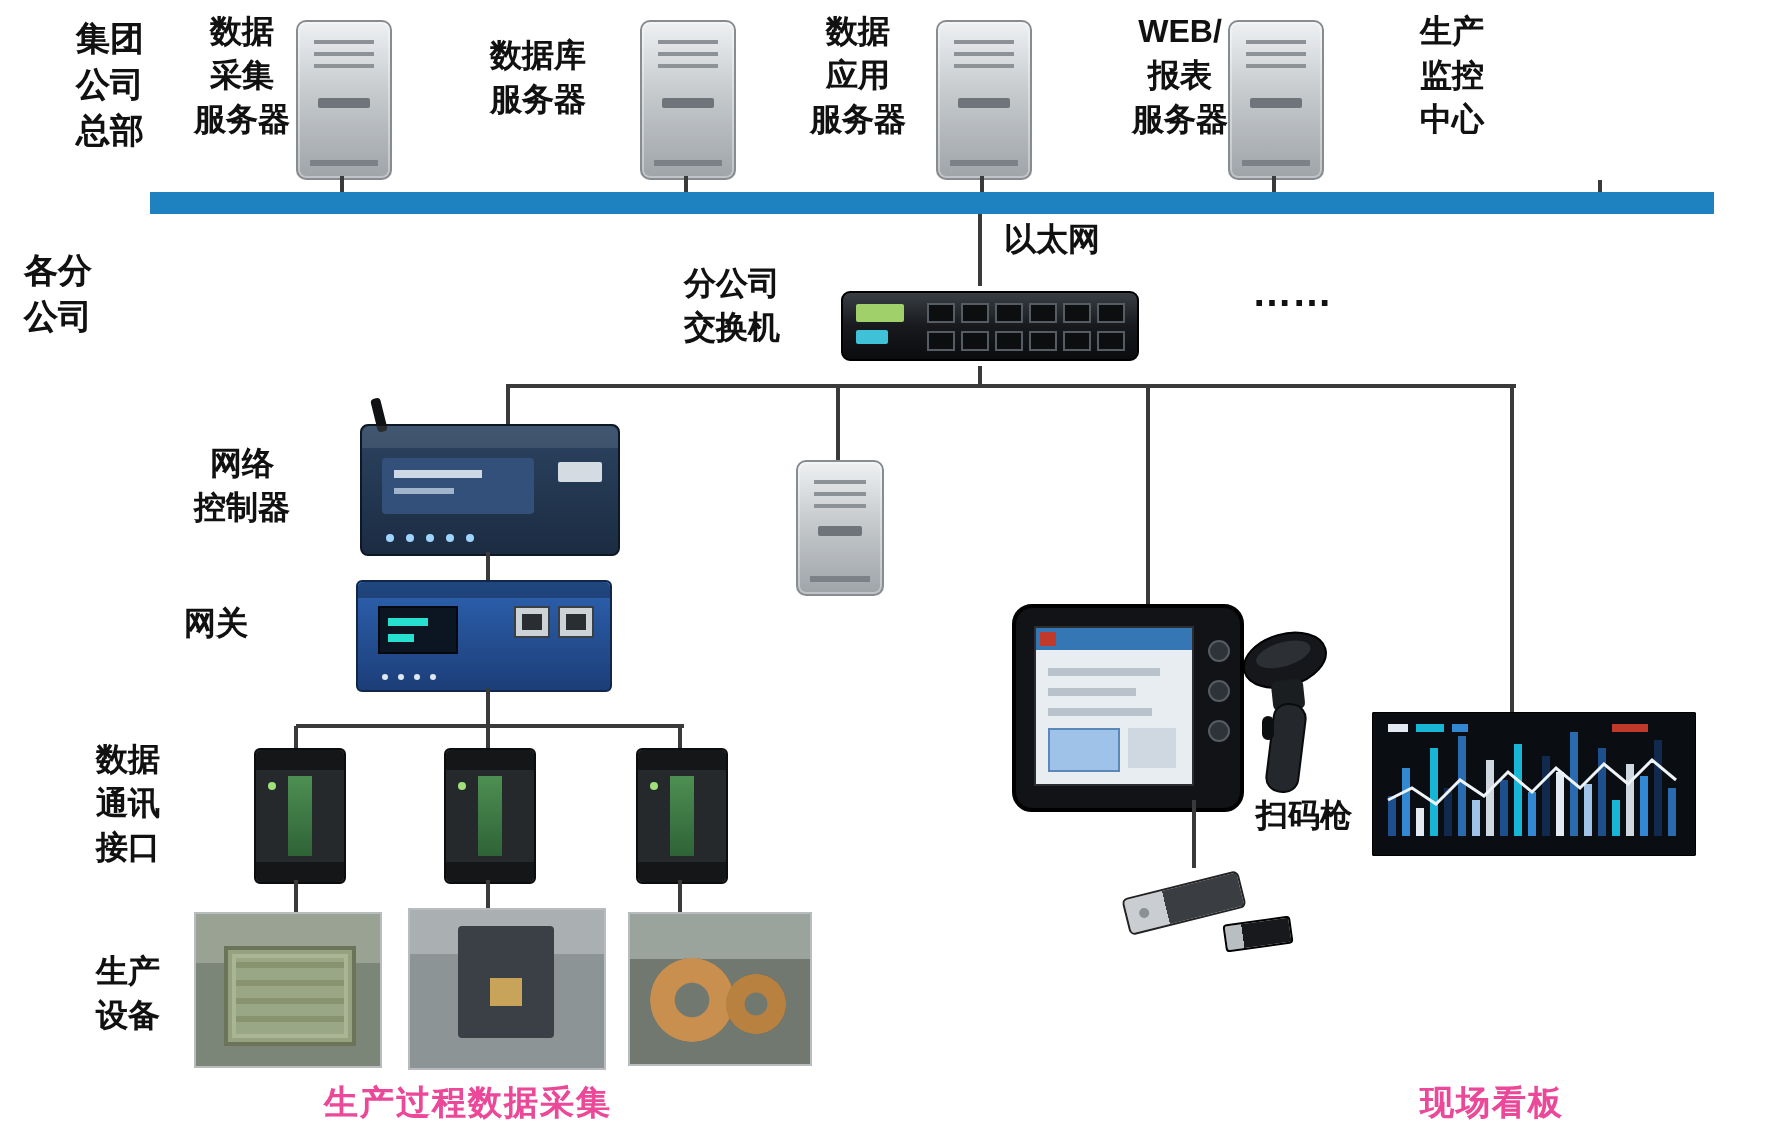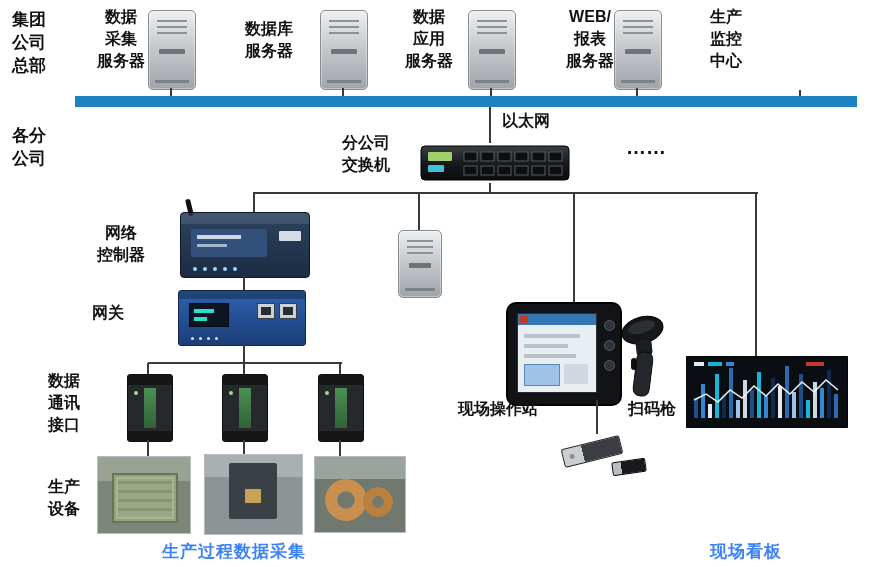--- a/index.html
+++ b/index.html
@@ -1,21 +1,21 @@
 <!DOCTYPE html>
 <html><head>
 <meta charset="utf-8">
 <style>
   html,body{margin:0;padding:0;background:#fff;}
   #stage{position:relative;width:884px;height:567px;background:#fff;overflow:hidden;
          font-family:"Liberation Sans","DejaVu Sans",sans-serif;color:#111;}
   .lbl{position:absolute;white-space:pre-line;font-weight:700;font-size:16px;line-height:22px;color:#111;}
   .lbl.center{text-align:center;}
   .lbl.big{font-size:17px;line-height:23px;}
-  .caption{position:absolute;font-weight:700;font-size:17px;letter-spacing:1px;color:#3b82f6;}
+  .caption{position:absolute;font-weight:700;font-size:17px;letter-spacing:1px;color:#ec4899;}
   .vline,.hline{position:absolute;background:#3a3a3a;}
   .ethernet-bar{position:absolute;left:75px;top:96px;width:782px;height:11px;background:#1e82c0;}
 
   
   .tower{position:absolute;width:46px;height:78px;border-radius:5px;border:1px solid #878c91;
          background:linear-gradient(180deg,#eef0f2,#c6cacd 45%,#9fa4a9);
          box-shadow:inset 0 0 0 1px rgba(255,255,255,.35);}
   .tower .vents{position:absolute;left:8px;right:8px;top:9px;height:18px;
          background:repeating-linear-gradient(180deg,#8d9298 0 2px,transparent 2px 6px);}
   .tower .slot{position:absolute;left:10px;right:10px;top:38px;height:5px;background:#6f747a;border-radius:1px;}
@@ -107,21 +107,21 @@
         background:linear-gradient(90deg,#b9bec3 0 26%,#17191c 26%);transform:rotate(-8deg);}
 
   
   .bigscreen{position:absolute;width:162px;height:72px;}
 </style>
 </head>
 <body>
 
 <div id="stage">
 
-  <div class="lbl big" style="left:12px;top:8px;width:60px;">集团
+  <div class="lbl big" style="left:12px;top:8px;width:60px;text-align:right;">集团
 公司
 总部</div>
   <div class="lbl big" style="left:12px;top:124px;width:60px;">各分
 公司</div>
 
   <div class="lbl center" style="left:90px;top:6px;width:62px;">数据
 采集
 服务器</div>
   <div class="lbl center" style="left:236px;top:18px;width:66px;">数据库
 服务器</div>
@@ -319,21 +319,20 @@
       <g transform="rotate(-16 27 18)">
         <ellipse cx="27" cy="16" rx="21" ry="13" fill="#15171a" stroke="#000"></ellipse>
         <ellipse cx="27" cy="13" rx="14" ry="6" fill="#2c3034"></ellipse>
       </g>
       <rect x="20" y="26" width="16" height="15" rx="3" fill="#1b1e21" transform="rotate(-6 28 33)"></rect>
       <rect x="19" y="38" width="16" height="44" rx="7" fill="#24272b" stroke="#0a0b0c" transform="rotate(7 27 60)"></rect>
       <rect x="15" y="44" width="6" height="12" rx="3" fill="#0d0e10"></rect>
     </svg>
   </div>
 
-  <div class="lbl" style="left:458px;top:398px;width:96px;">现场操作站</div>
   <div class="lbl" style="left:600px;top:398px;width:60px;margin-left:28px;">扫码枪</div>
 
   <div class="vline" style="left:596px;top:400px;width:2px;height:34px;"></div>
 
   <div class="rfid" style="left:560px;top:434px;">
     <div class="silver"></div>
       <div class="black"></div>
   </div>
 
   <div class="bigscreen" style="left:686px;top:356px;">

